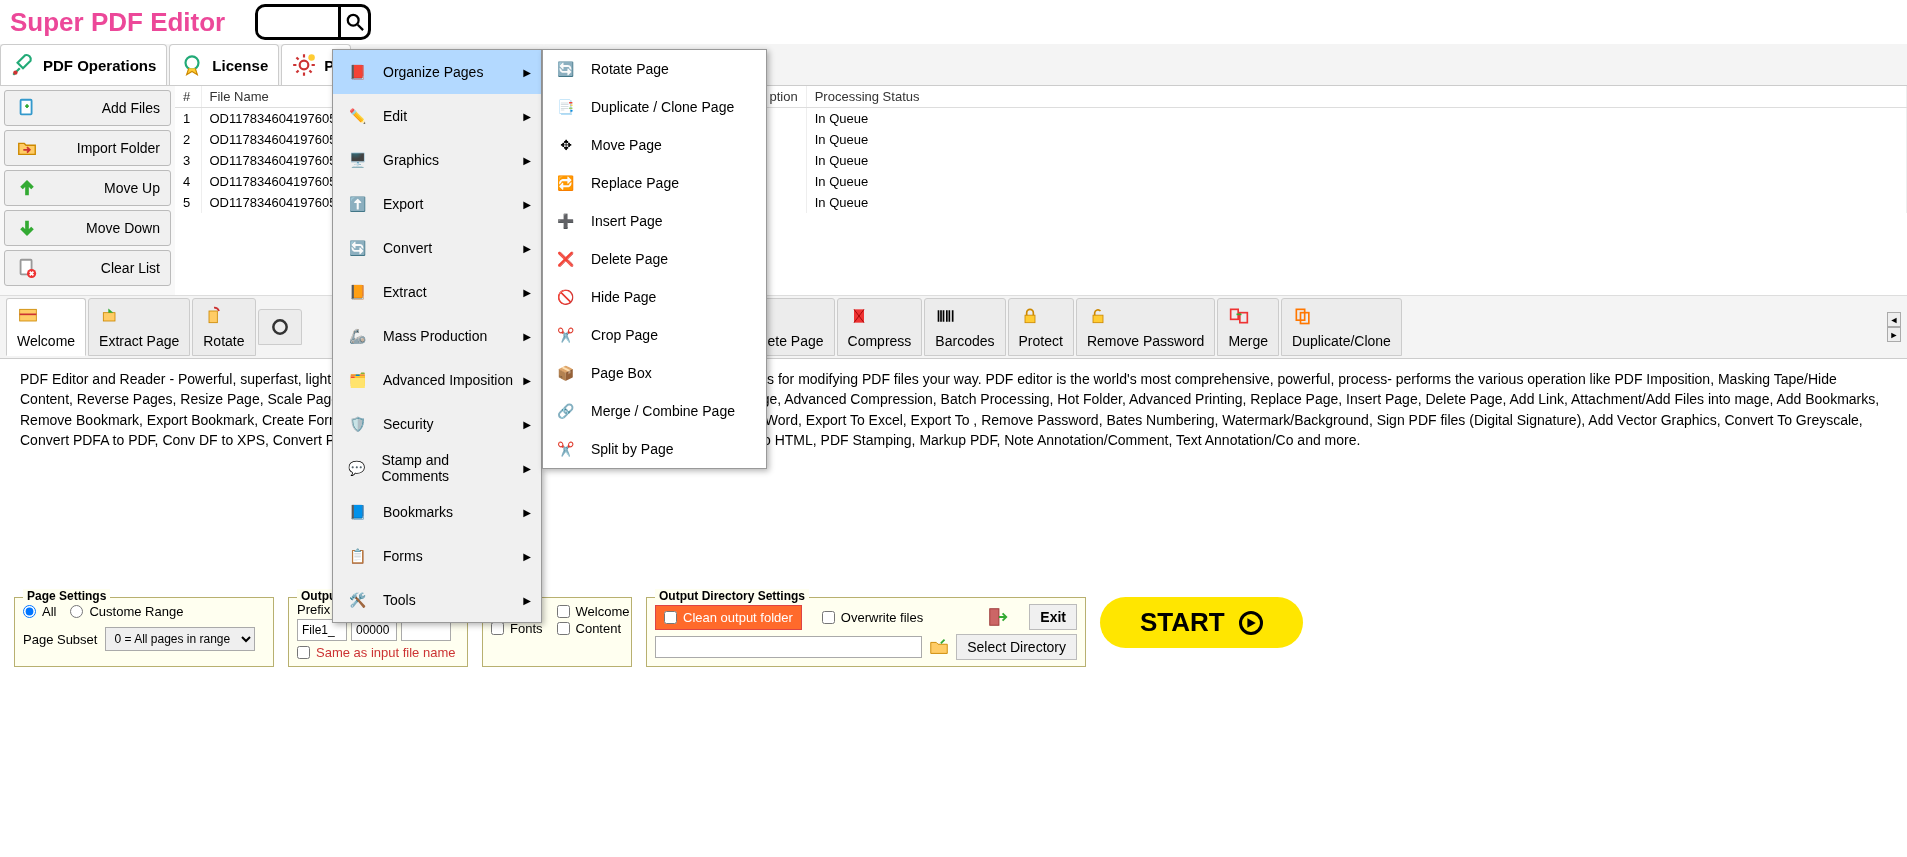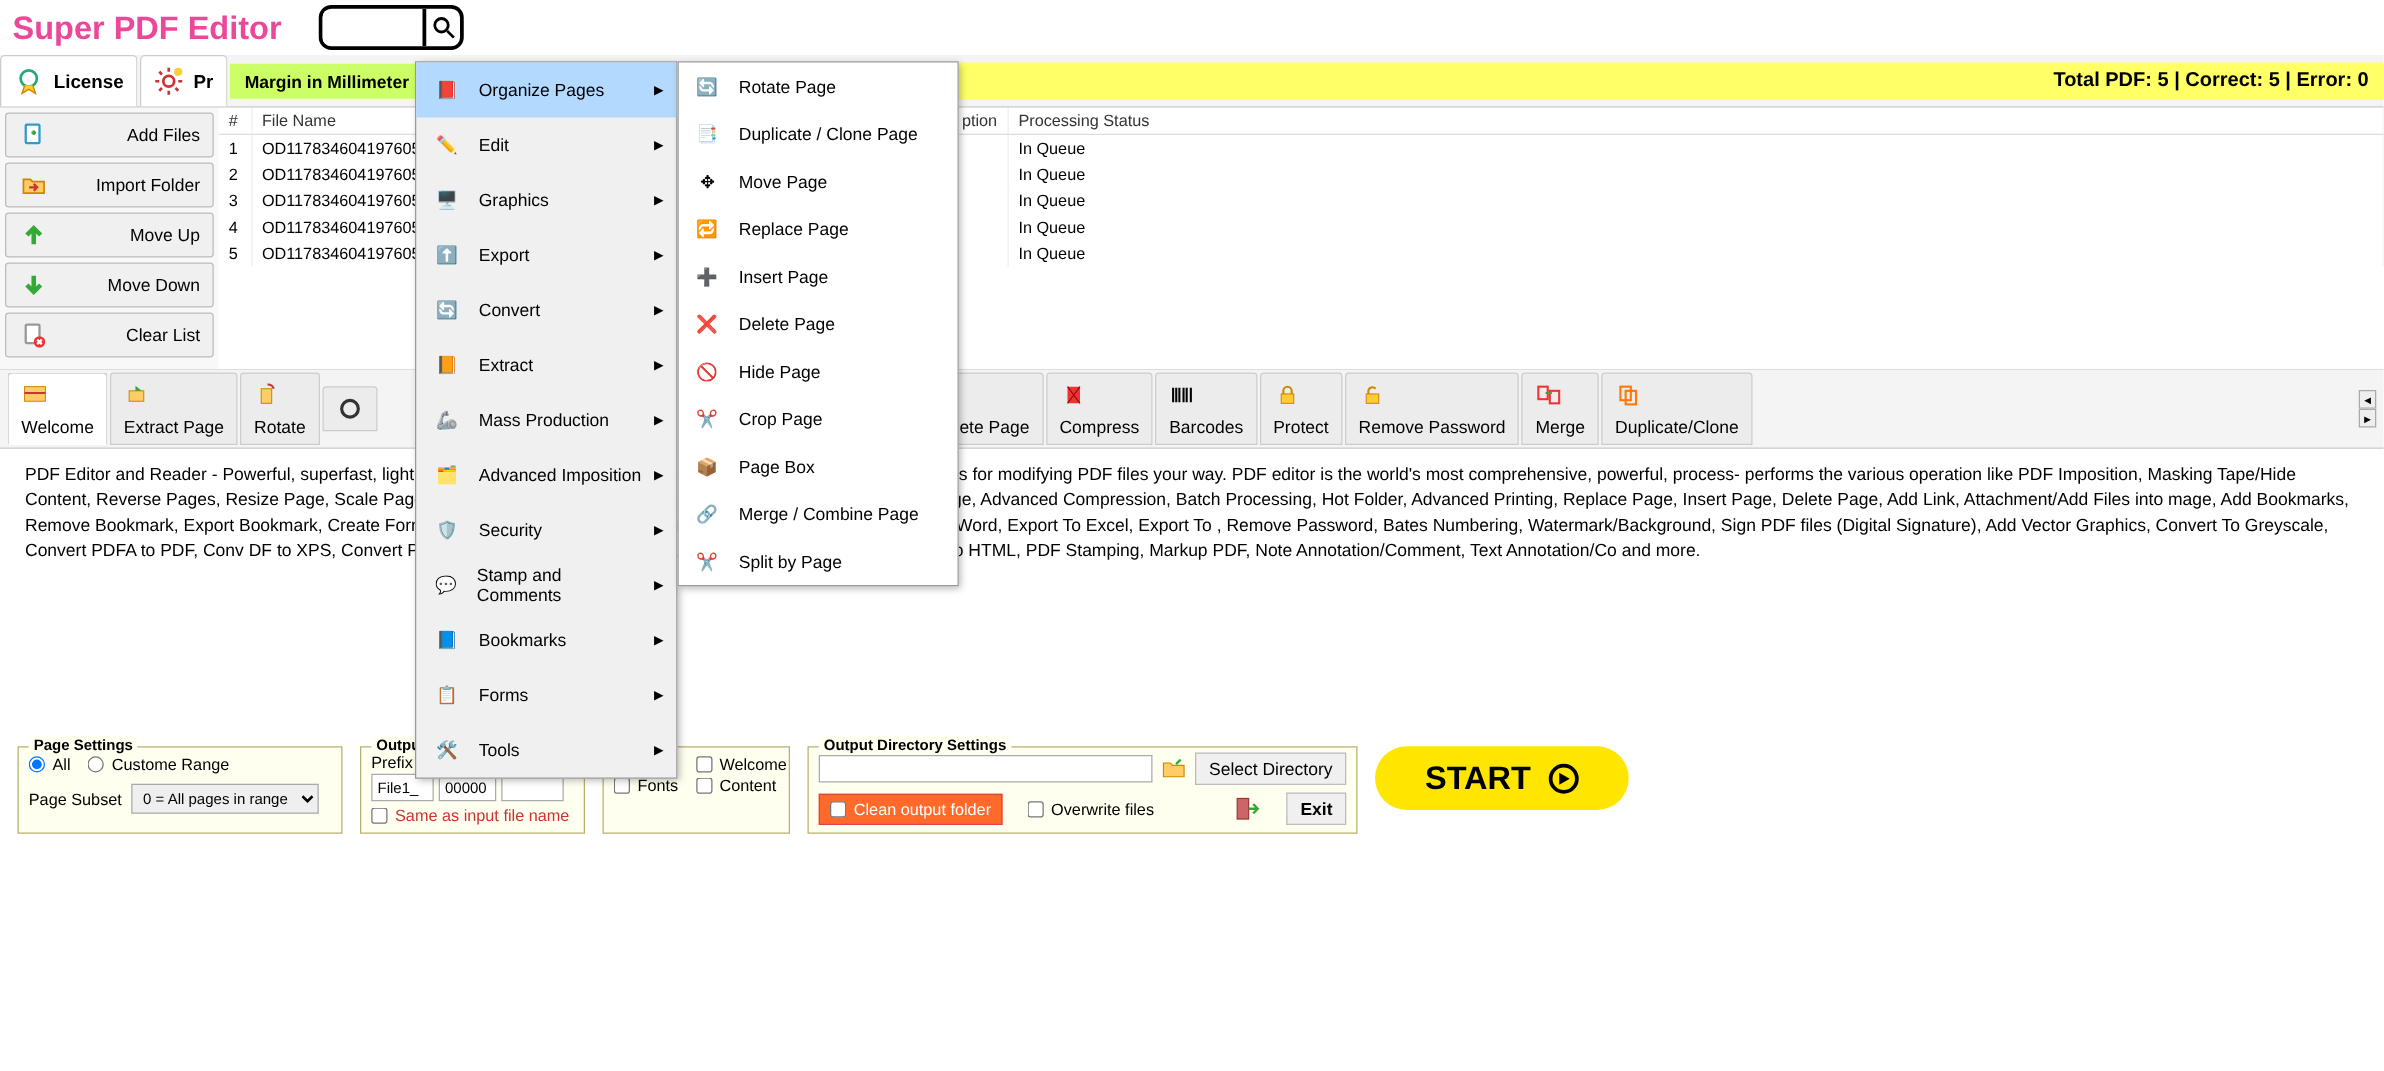--- a/index.html
+++ b/index.html
@@ -65,39 +65,47 @@
           <line x1="13" y1="13" x2="19" y2="19" stroke="#000" stroke-width="2.5"></line>
         </svg>
     </div>
   </div>
 </div>
 
 <div class="tabbar">
   <div class="tab">
     <span class="ticon">
         <svg width="26" height="26" viewBox="0 0 24 24">
+          <path d="M3 21l6-6M14 3a4 4 0 015 5l-7 7-5-5 7-7z" fill="none" stroke="#2a7" stroke-width="2"></path>
+          <circle cx="5" cy="19" r="2" fill="#c33"></circle>
+        </svg>
+      </span>
+    <b>PDF Operations</b>
+  </div>
+  <div class="tab">
+    <span class="ticon">
+        <svg width="26" height="26" viewBox="0 0 24 24">
           <circle cx="12" cy="10" r="6" fill="none" stroke="#2a7" stroke-width="2"></circle>
           <path d="M9 15l-2 6 5-3 5 3-2-6" fill="#fc3" stroke="#c80" stroke-width="1"></path>
         </svg>
       </span>
     <b>License</b>
   </div>
   <div class="tab">
     <span class="ticon">
         <svg width="26" height="26" viewBox="0 0 24 24">
           <circle cx="12" cy="12" r="4" fill="none" stroke="#c33" stroke-width="2"></circle>
           <path d="M12 2v3M12 19v3M2 12h3M19 12h3M5 5l2 2M17 17l2 2M5 19l2-2M17 7l2-2" stroke="#c33" stroke-width="2"></path>
           <circle cx="19" cy="5" r="3" fill="#fc3"></circle>
         </svg>
       </span>
     <b>Pr</b>
   </div>
   <div class="infobar">
     <div class="margin">Margin in Millimeter</div>
-    <div class="counts">Total PDF: 5  |  Correct: 5  |  Error: 0</div>
   </div>
 </div>
 
 <div class="workrow">
   <div class="sidebuttons">
     <button class="sbtn2">
         <span class="ic">
           <svg width="22" height="22" viewBox="0 0 24 24">
             <rect x="5" y="3" width="12" height="16" rx="1" fill="#fff" stroke="#39c" stroke-width="2"></rect>
             <path d="M10 10h4M12 8v4" stroke="#3a3" stroke-width="2"></path>
@@ -349,51 +357,51 @@
         <label class="chk">
             <input type="checkbox" style="">
             <span>Content</span>
           </label>
       </div>
     </div>
   </div>
 
   <div class="grp" style="flex:0 0 440px;height:70px">
     <div class="legend">Output Directory Settings</div>
-    <div style="display:flex;gap:6px;margin-top:4px;align-items:center">
-      <input type="text" style="flex: 1 1 0%;" value="">
-      <span>
-          <svg width="22" height="22" viewBox="0 0 24 24">
-            <path d="M3 7h6l2 2h10v10H3z" fill="#fc6" stroke="#c80"></path>
-            <path d="M14 8l4-4" stroke="#3a3" stroke-width="2"></path>
-          </svg>
-        </span>
-      <button class="btn3">
-          <span>Select Directory</span>
-        </button>
-    </div>
     <div style="display:flex;gap:20px;margin-top:6px;align-items:center">
       <button class="clean-btn">
           <input type="checkbox" style="accent-color: rgb(255, 255, 255);">
           <span>Clean output folder</span>
         </button>
       <label class="chk">
           <input type="checkbox" style="">
           <span>Overwrite files</span>
         </label>
       <span style="margin-left:auto">
           <svg width="22" height="22" viewBox="0 0 24 24">
             <rect x="3" y="3" width="10" height="18" fill="#c66" stroke="#933"></rect>
             <path d="M13 12h7M17 8l4 4-4 4" stroke="#3a3" stroke-width="2" fill="none"></path>
           </svg>
         </span>
       <button class="btn3">
           <b>Exit</b>
         </button>
     </div>
+    <div style="display:flex;gap:6px;margin-top:4px;align-items:center">
+      <input type="text" style="flex: 1 1 0%;" value="">
+      <span>
+          <svg width="22" height="22" viewBox="0 0 24 24">
+            <path d="M3 7h6l2 2h10v10H3z" fill="#fc6" stroke="#c80"></path>
+            <path d="M14 8l4-4" stroke="#3a3" stroke-width="2"></path>
+          </svg>
+        </span>
+      <button class="btn3">
+          <span>Select Directory</span>
+        </button>
+    </div>
   </div>
 
   <button class="startbtn">
     <span>START</span>
     <span class="play">
         <svg width="12" height="12" viewBox="0 0 10 10">
           <path d="M2 1l7 4-7 4z" fill="#000"></path>
         </svg>
       </span>
   </button>

